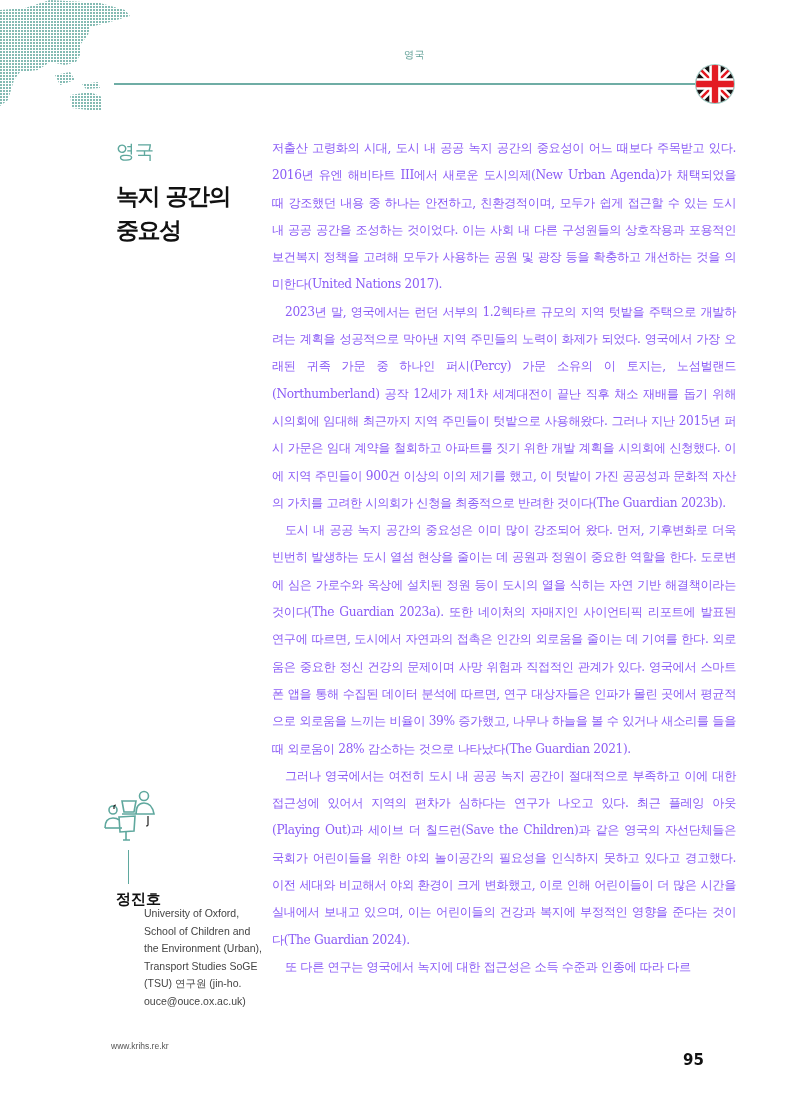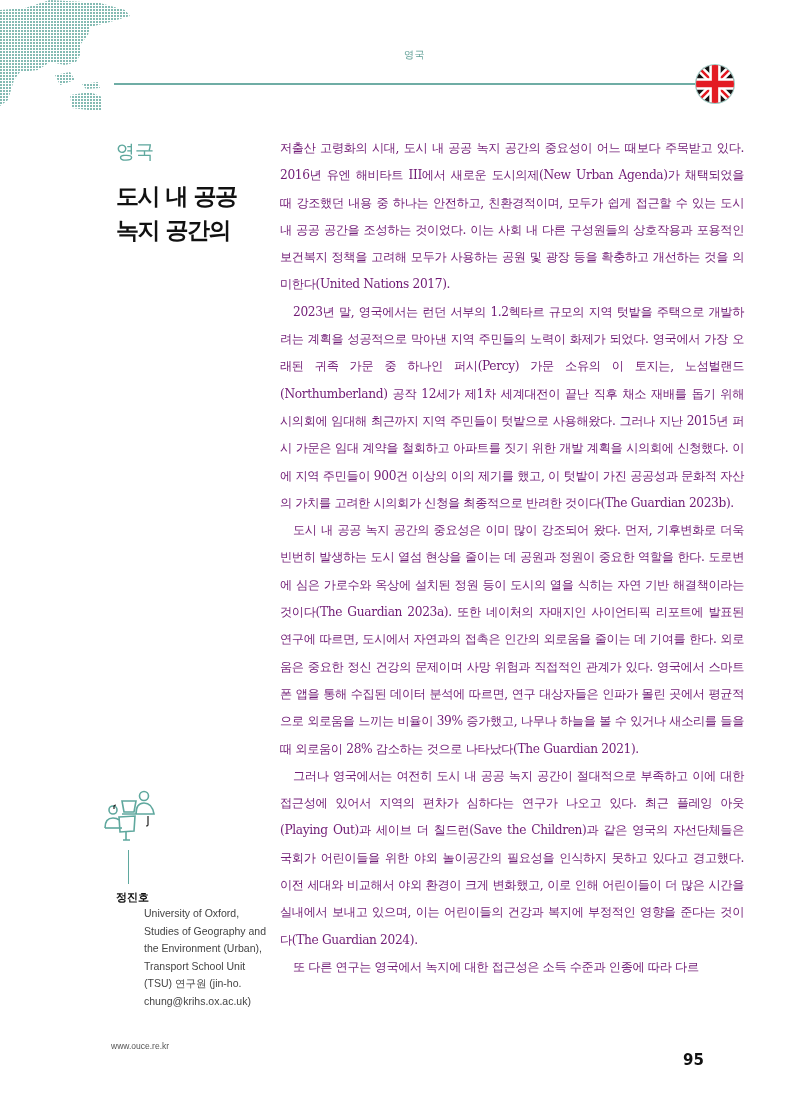--- a/index.html
+++ b/index.html
@@ -4,26 +4,26 @@
 <style>
   html, body { margin:0; padding:0; background:#ffffff; }
   body { width:800px; height:1095px; position:relative; overflow:hidden; font-family:"DejaVu Sans", sans-serif; color:#231f20; }
   .map { position:absolute; left:0; top:0; width:135px; height:120px; }
   .header-rule { position:absolute; left:114px; top:83px; width:590px; height:2px; background:#6fada5; }
   .running-head { position:absolute; left:404px; top:48px; font-size:10px; color:#5e9e95; letter-spacing:0.5px; }
   .flag { position:absolute; left:696px; top:65px; width:38px; height:38px; border-radius:50%; overflow:hidden; box-shadow:0 0 0 1px #9ec9c2; }
   .country-label { position:absolute; left:116px; top:139px; font-size:19px; color:#5fa89e; font-weight:normal; }
   .title { position:absolute; left:116px; top:179px; font-size:23px; line-height:34px; font-weight:bold; color:#111; letter-spacing:-1.5px; }
   .title div { white-space:nowrap; }
-  .body { position:absolute; left:280px; top:135px; width:464px; font-family:"DejaVu Serif", serif; font-size:12.2px; line-height:27.3px; color:#701a75; letter-spacing:-0.35px; }
+  .body { position:absolute; left:272px; top:135px; width:464px; font-family:"DejaVu Serif", serif; font-size:12.2px; line-height:27.3px; color:#8b5cf6; letter-spacing:-0.35px; }
   .body p { margin:0; text-align:justify; text-align-last:left; }
   .body p.indent { text-indent:13px; }
   .author-icon { position:absolute; left:102px; top:788px; width:60px; height:60px; }
   .author-line { position:absolute; left:128px; top:850px; width:1px; height:34px; background:#5fa89e; }
-  .author-name { position:absolute; left:116px; top:890px; font-size:11px; font-weight:bold; color:#111; }
+  .author-name { position:absolute; left:116px; top:890px; font-size:15px; font-weight:bold; color:#111; }
   .author-aff { position:absolute; left:116px; top:905px; width:150px; font-family:"Liberation Sans", sans-serif; font-size:10.5px; line-height:17.5px; color:#444;margin-left:28px; }
   .author-aff div { white-space:nowrap; }
   .footer-url { position:absolute; left:111px; top:1041px; font-family:"Liberation Sans", sans-serif; font-size:8.5px; color:#555; }
   .page-num { position:absolute; left:683px; top:1035px; font-size:15px; font-weight:bold; color:#111;margin-top:16px; }
 </style>
 </head>
 <body>
 
 <svg class="map" viewBox="0 0 135 120">
   <defs>
@@ -45,22 +45,22 @@
 <svg class="flag" viewBox="0 0 60 60">
   <rect width="60" height="60" fill="#111"></rect>
   <path d="M0 0 L60 60 M60 0 L0 60" stroke="#fff" stroke-width="12"></path>
   <path d="M0 0 L60 60 M60 0 L0 60" stroke="#e31b23" stroke-width="4"></path>
   <path d="M30 0 V60 M0 30 H60" stroke="#fff" stroke-width="18"></path>
   <path d="M30 0 V60 M0 30 H60" stroke="#e31b23" stroke-width="10"></path>
 </svg>
 
 <div class="country-label">영국</div>
 <div class="title">
-  <div>도시 내 공공</div>
   <div>녹지 공간의</div>
+  <div>중요성</div>
 </div>
 
 <div class="body">
   <p>저출산 고령화의 시대, 도시 내 공공 녹지 공간의 중요성이 어느 때보다 주목받고 있다. 2016년 유엔 해비타트 III에서 새로운 도시의제(New Urban Agenda)가 채택되었을 때 강조했던 내용 중 하나는 안전하고, 친환경적이며, 모두가 쉽게 접근할 수 있는 도시 내 공공 공간을 조성하는 것이었다. 이는 사회 내 다른 구성원들의 상호작용과 포용적인 보건복지 정책을 고려해 모두가 사용하는 공원 및 광장 등을 확충하고 개선하는 것을 의미한다(United Nations 2017).</p>
   <p class="indent">2023년 말, 영국에서는 런던 서부의 1.2헥타르 규모의 지역 텃밭을 주택으로 개발하려는 계획을 성공적으로 막아낸 지역 주민들의 노력이 화제가 되었다. 영국에서 가장 오래된 귀족 가문 중 하나인 퍼시(Percy) 가문 소유의 이 토지는, 노섬벌랜드(Northumberland) 공작 12세가 제1차 세계대전이 끝난 직후 채소 재배를 돕기 위해 시의회에 임대해 최근까지 지역 주민들이 텃밭으로 사용해왔다. 그러나 지난 2015년 퍼시 가문은 임대 계약을 철회하고 아파트를 짓기 위한 개발 계획을 시의회에 신청했다. 이에 지역 주민들이 900건 이상의 이의 제기를 했고, 이 텃밭이 가진 공공성과 문화적 자산의 가치를 고려한 시의회가 신청을 최종적으로 반려한 것이다(The Guardian 2023b).</p>
   <p class="indent">도시 내 공공 녹지 공간의 중요성은 이미 많이 강조되어 왔다. 먼저, 기후변화로 더욱 빈번히 발생하는 도시 열섬 현상을 줄이는 데 공원과 정원이 중요한 역할을 한다. 도로변에 심은 가로수와 옥상에 설치된 정원 등이 도시의 열을 식히는 자연 기반 해결책이라는 것이다(The Guardian 2023a). 또한 네이처의 자매지인 사이언티픽 리포트에 발표된 연구에 따르면, 도시에서 자연과의 접촉은 인간의 외로움을 줄이는 데 기여를 한다. 외로움은 중요한 정신 건강의 문제이며 사망 위험과 직접적인 관계가 있다. 영국에서 스마트폰 앱을 통해 수집된 데이터 분석에 따르면, 연구 대상자들은 인파가 몰린 곳에서 평균적으로 외로움을 느끼는 비율이 39% 증가했고, 나무나 하늘을 볼 수 있거나 새소리를 들을 때 외로움이 28% 감소하는 것으로 나타났다(The Guardian 2021).</p>
   <p class="indent">그러나 영국에서는 여전히 도시 내 공공 녹지 공간이 절대적으로 부족하고 이에 대한 접근성에 있어서 지역의 편차가 심하다는 연구가 나오고 있다. 최근 플레잉 아웃(Playing Out)과 세이브 더 칠드런(Save the Children)과 같은 영국의 자선단체들은 국회가 어린이들을 위한 야외 놀이공간의 필요성을 인식하지 못하고 있다고 경고했다. 이전 세대와 비교해서 야외 환경이 크게 변화했고, 이로 인해 어린이들이 더 많은 시간을 실내에서 보내고 있으며, 이는 어린이들의 건강과 복지에 부정적인 영향을 준다는 것이다(The Guardian 2024).</p>
   <p class="indent">또 다른 연구는 영국에서 녹지에 대한 접근성은 소득 수준과 인종에 따라 다르</p>
 </div>
 
@@ -73,21 +73,21 @@
   <path d="M3 40 H20"></path>
   <path d="M17 29 L33 28 L32 43 L18 44 Z"></path>
   <path d="M24 44 V52 M21 52 H28"></path>
   <path d="M12 21 V18 Q12 17 14 17" stroke="#222" stroke-width="1.2"></path>
   <path d="M46 28 V37 Q46 38 44 38" stroke="#222" stroke-width="1.2"></path>
 </svg>
 <div class="author-line"></div>
 <div class="author-name">정진호</div>
 <div class="author-aff">
   <div>University of Oxford,</div>
-  <div>Studies of Geography and</div>
+  <div>School of Children and</div>
   <div>the Environment (Urban),</div>
-  <div>Transport School Unit</div>
+  <div>Transport Studies SoGE</div>
   <div>(TSU) 연구원 (jin-ho.</div>
-  <div>chung@krihs.ox.ac.uk)</div>
+  <div>ouce@ouce.ox.ac.uk)</div>
 </div>
 
-<div class="footer-url">www.ouce.re.kr</div>
+<div class="footer-url">www.krihs.re.kr</div>
 <div class="page-num">95</div>
 
 </body></html>

